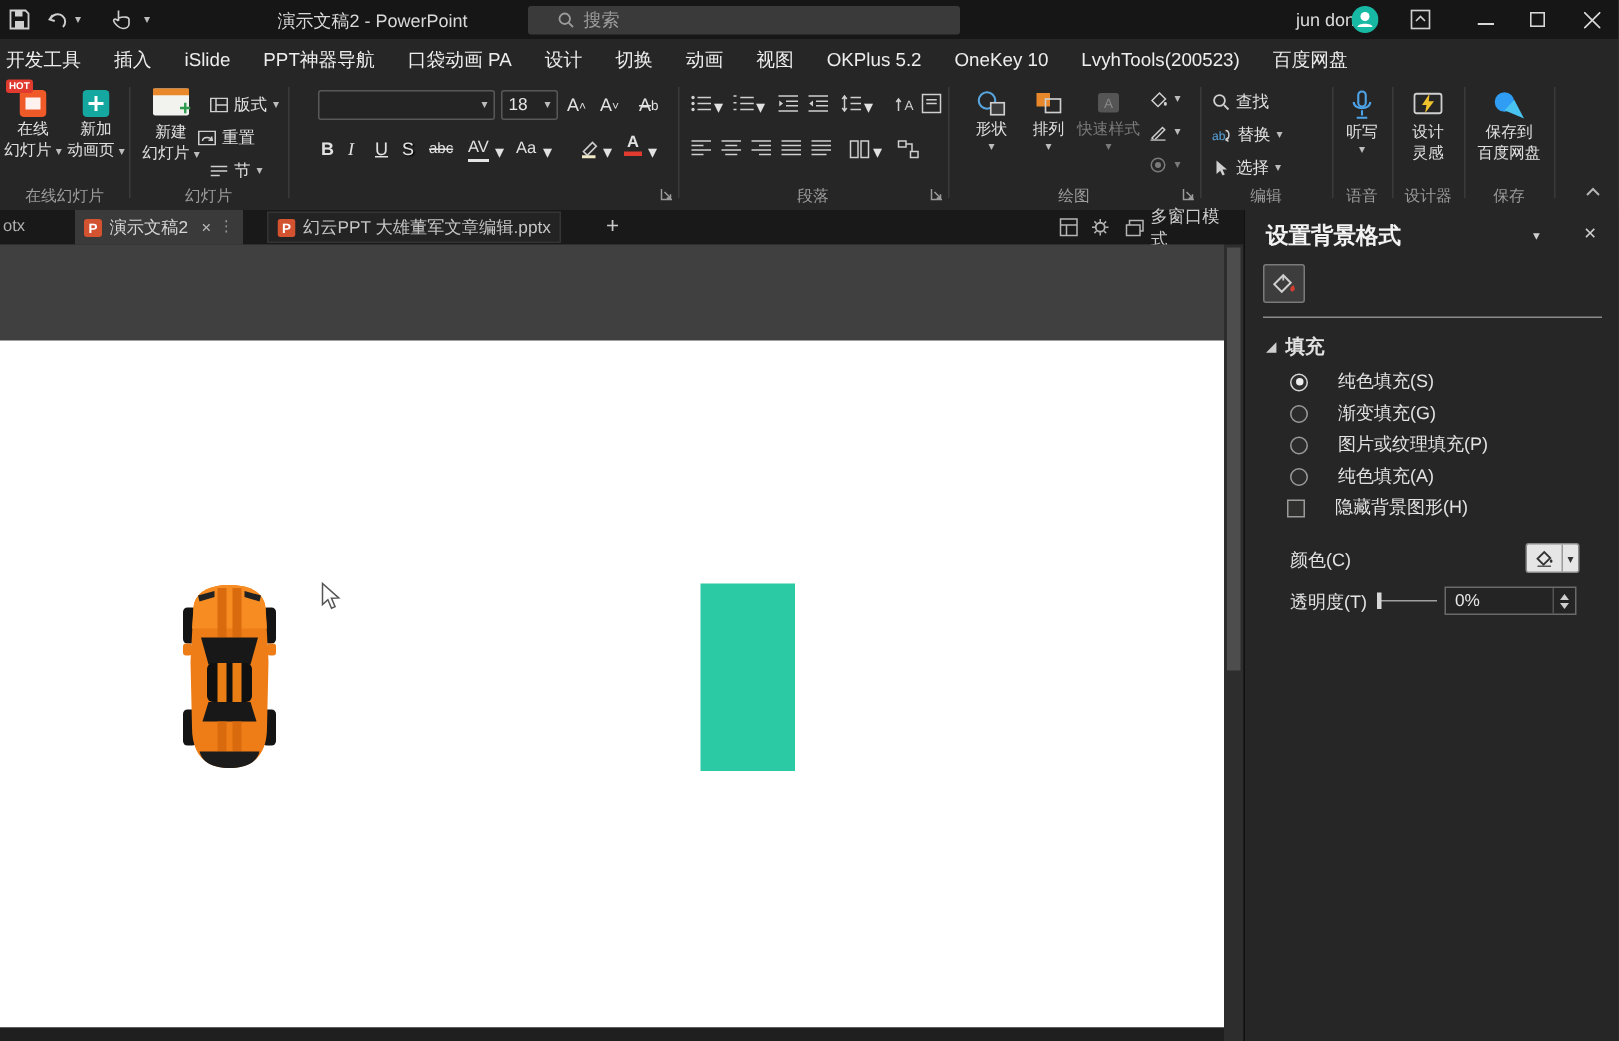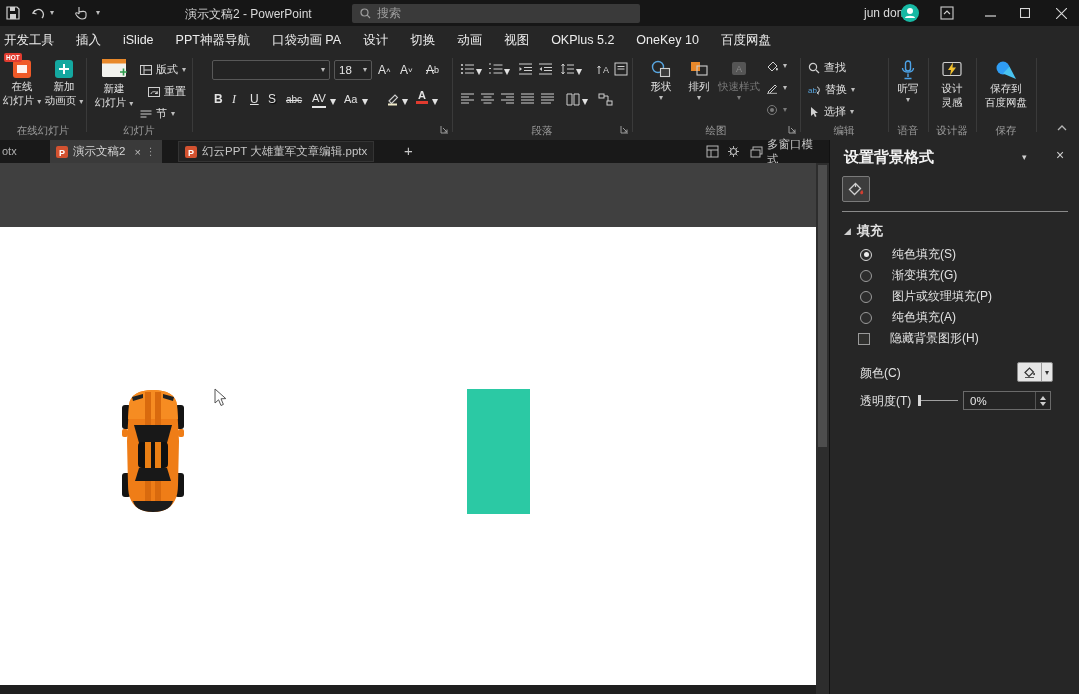--- a/index.html
+++ b/index.html
@@ -4,21 +4,21 @@
 <style>
   *{margin:0;padding:0;box-sizing:border-box}
   html,body{width:1079px;height:694px;overflow:hidden}
   body{font-family:"Liberation Sans","DejaVu Sans",sans-serif;background:#262626;color:#e4e4e4;font-size:12px}
   .app{position:relative;width:1079px;height:694px;overflow:hidden}
   .abs{position:absolute}
   
   .titlebar{left:0;top:0;width:1079px;height:26px;background:#161616}
   .tb-ic{display:inline-flex;align-items:center;justify-content:center;height:26px;color:#cfcfcf}
   .wbtn{width:34px;height:26px;display:flex;align-items:center;justify-content:center;color:#d8d8d8}
-  .searchbox{background:#3a3a3a;border-radius:2px;display:flex;align-items:center;gap:6px;padding:0 8px;color:#9d9d9d}
+  .searchbox{background:#3a3a3a;border-radius:2px;display:flex;align-items:center;gap:6px;padding:0 20px;color:#9d9d9d}
   
   .tabsrow{left:0;top:26px;width:1079px;height:28px;background:#262626;display:flex;align-items:center}
   .rtab{padding:0 11px;line-height:28px;font-size:12.5px;color:#ededed;white-space:nowrap}
   .pillbtn{display:flex;align-items:center;gap:5px;border:1px solid #5e5e5e;border-radius:2px;height:21px;padding:0 8px;color:#e4e4e4;font-size:12px;background:#262626}
   
   .ribbon{left:0;top:54px;width:1079px;height:86px;background:#262626}
   .vsep{width:1px;background:#3a3a3a}
   .glabel{position:absolute;top:70px;height:14px;font-size:10.5px;color:#9b9b9b;text-align:center}
   .rbig{position:absolute;display:flex;flex-direction:column;align-items:center;gap:2px;color:#e0e0e0;font-size:10.5px;line-height:12px;text-align:center}
   .rsm{position:absolute;display:flex;align-items:center;gap:4px;color:#e0e0e0;font-size:11px;white-space:nowrap}
@@ -125,20 +125,21 @@
     <span class="rtab">插入</span>
     <span class="rtab">iSlide</span>
     <span class="rtab">PPT神器导航</span>
     <span class="rtab">口袋动画 PA</span>
     <span class="rtab">设计</span>
     <span class="rtab">切换</span>
     <span class="rtab">动画</span>
     <span class="rtab">视图</span>
     <span class="rtab">OKPlus 5.2</span>
     <span class="rtab">OneKey 10</span>
+    <span class="rtab">LvyhTools(200523)</span>
     <span class="rtab">百度网盘</span>
 
     <div class="abs pillbtn" style="left:934px;top:30px">
       <span>
         <svg width="11" height="11" viewBox="0 0 11 11">
             <path d="M5.5 7 V1 M3 3 L5.5 0.8 L8 3 M1.5 6 v4 h8 v-4" fill="none" stroke="#d8d8d8" stroke-width="1.1"></path>
           </svg>
       </span>
       <span>共享</span>
     </div>
@@ -209,21 +210,21 @@
     <div class="rsm" style="left:140px;top:8px">
       <span>
           <svg width="12" height="10" viewBox="0 0 12 10">
             <rect x="0.5" y="0.5" width="11" height="9" fill="none" stroke="#cfcfcf"></rect>
             <path d="M4 0.5 v9 M4 5 h7.5" stroke="#cfcfcf"></path>
           </svg>
         </span>
       <span>版式</span>
         <span class="caret">▾</span>
     </div>
-    <div class="rsm" style="left:148px;top:30px">
+    <div class="rsm" style="left:132px;top:30px">
       <span>
           <svg width="12" height="10" viewBox="0 0 12 10">
             <rect x="0.5" y="0.5" width="11" height="9" fill="none" stroke="#cfcfcf"></rect>
             <path d="M3 7 c0-3 6-3 6-0.5 M9 4 l0.5 2.5 l-2.5 0" fill="none" stroke="#cfcfcf"></path>
           </svg>
         </span>
       <span>重置</span>
     </div>
     <div class="rsm" style="left:140px;top:52px">
       <span>

